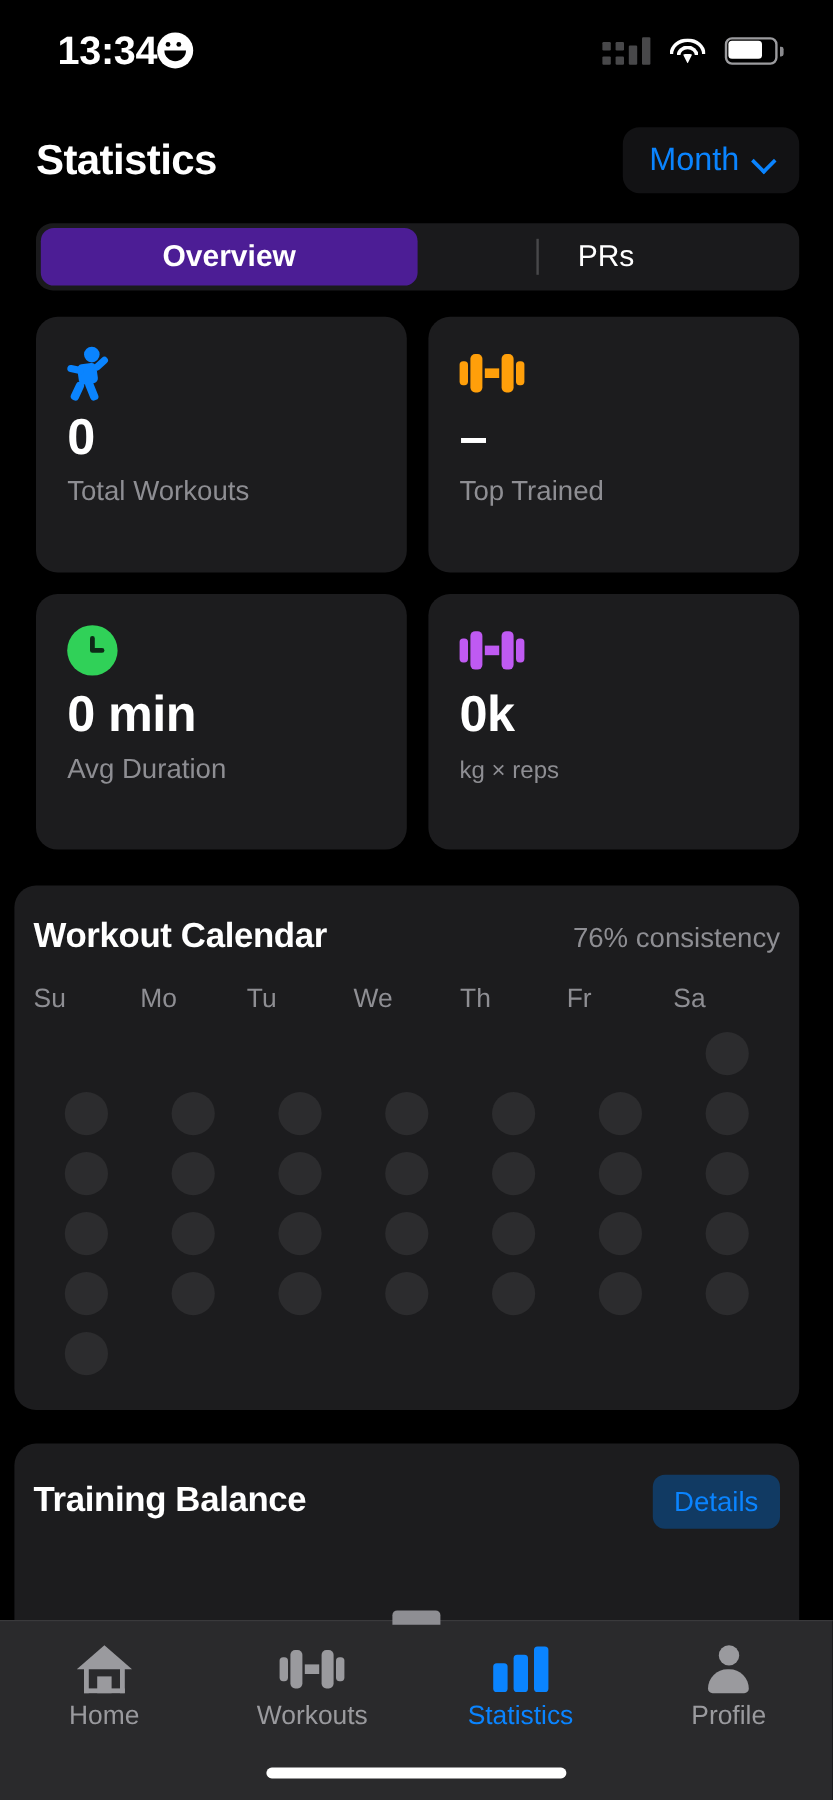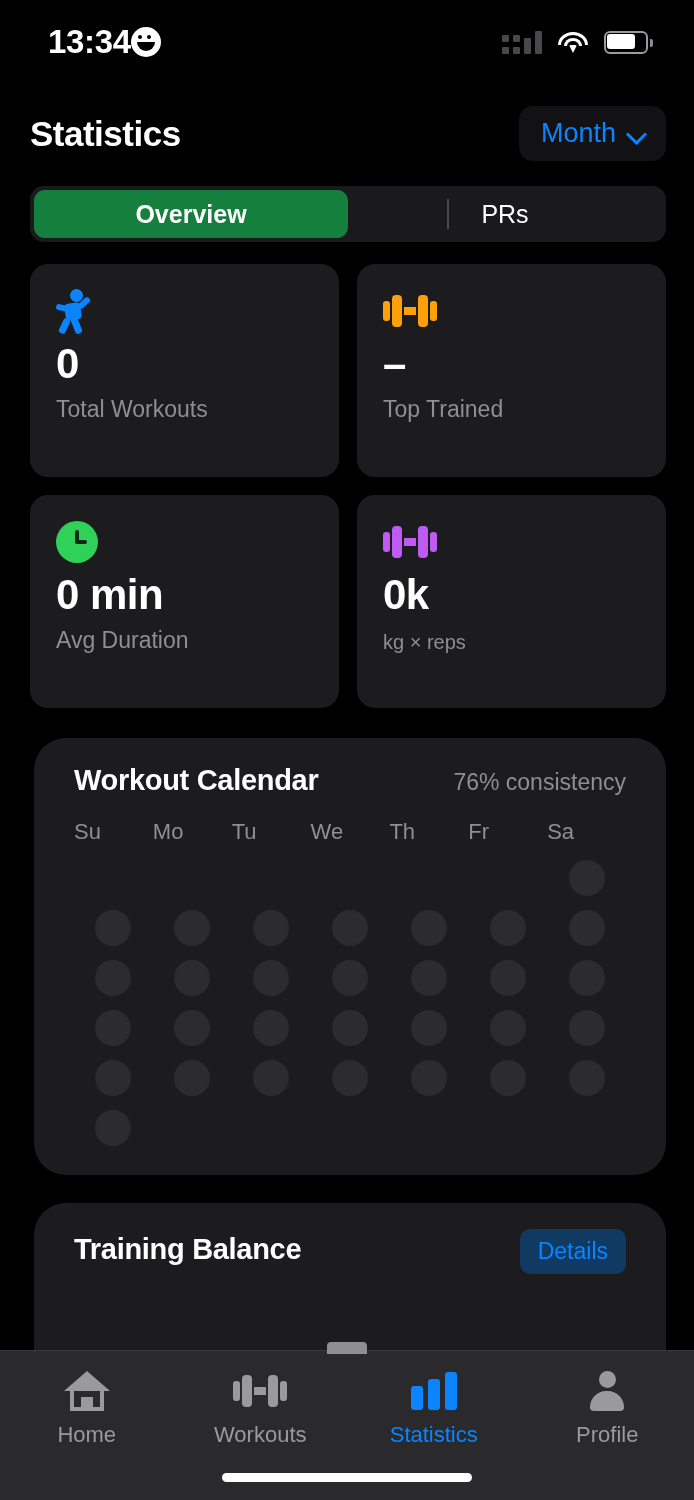--- a/index.html
+++ b/index.html
@@ -104,21 +104,21 @@
     display:flex; align-items:center;
     padding:4px;
     position:relative;
   }
   .seg {
     flex:1; height:100%;
     display:flex; align-items:center; justify-content:center;
     font-size:25px; color:#fff; border-radius:11px;
     cursor:pointer;
   }
-  .seg.active { background:#15803d; font-weight:600; }
+  .seg.active { background:#4c1d95; font-weight:600; }
   .seg-divider {
     position:absolute; left:65.5%; top:13px;
     width:2px; height:30px; background:#48484a;
   }
 
   
   .grid {
     margin:22px 28px 0 30px;
     display:grid; grid-template-columns:1fr 1fr;
     gap:18px;
@@ -160,23 +160,23 @@
     content:""; position:absolute; left:19px; top:9px;
     width:4px; height:13px; background:#0d2a16; border-radius:2px;
   }
   .clock::after {
     content:""; position:absolute; left:19px; top:19px;
     width:12px; height:4px; background:#0d2a16; border-radius:2px;
   }
 
   
   .panel {
-    margin:30px 28px 0 34px;
-    background:#1c1c1e; border-radius:32px;
-    padding:26px 40px 26px;
+    margin:30px 28px 0 12px;
+    background:#1c1c1e; border-radius:18px;
+    padding:26px 16px 26px;
   }
   .panel-head {
     display:flex; align-items:baseline; justify-content:space-between;
   }
   .panel-title { font-size:29px; font-weight:700; letter-spacing:-0.3px; }
   .panel-meta { color:#8e8e93; font-size:23px; }
   .weekdays {
     display:grid; grid-template-columns:repeat(7,1fr);
     margin-top:22px;
   }
@@ -205,21 +205,21 @@
   }
   .grabber {
     position:absolute; top:-9px; left:50%; transform:translateX(-50%);
     width:40px; height:12px; background:#8e8e93;
     border-radius:4px 4px 0 0;
   }
   .tabs {
     display:grid; grid-template-columns:repeat(4,1fr);
     padding-top:18px;
   }
-  .tab { display:flex; flex-direction:column; align-items:center; gap:9px; cursor:pointer; }
+  .tab { display:flex; flex-direction:column; align-items:center; gap:4px; cursor:pointer; }
   .tab .tlabel { font-size:22px; color:#9a9a9e; }
   .tab.active .tlabel { color:#0a84ff; }
   .tab .ticon { height:44px; display:flex; align-items:center; justify-content:center; }
 
   .home-icon { width:46px; height:40px; position:relative; }
   .home-icon .roof {
     position:absolute; left:0; top:0; width:0; height:0;
     border-left:23px solid transparent; border-right:23px solid transparent;
     border-bottom:20px solid #9a9a9e;
   }

